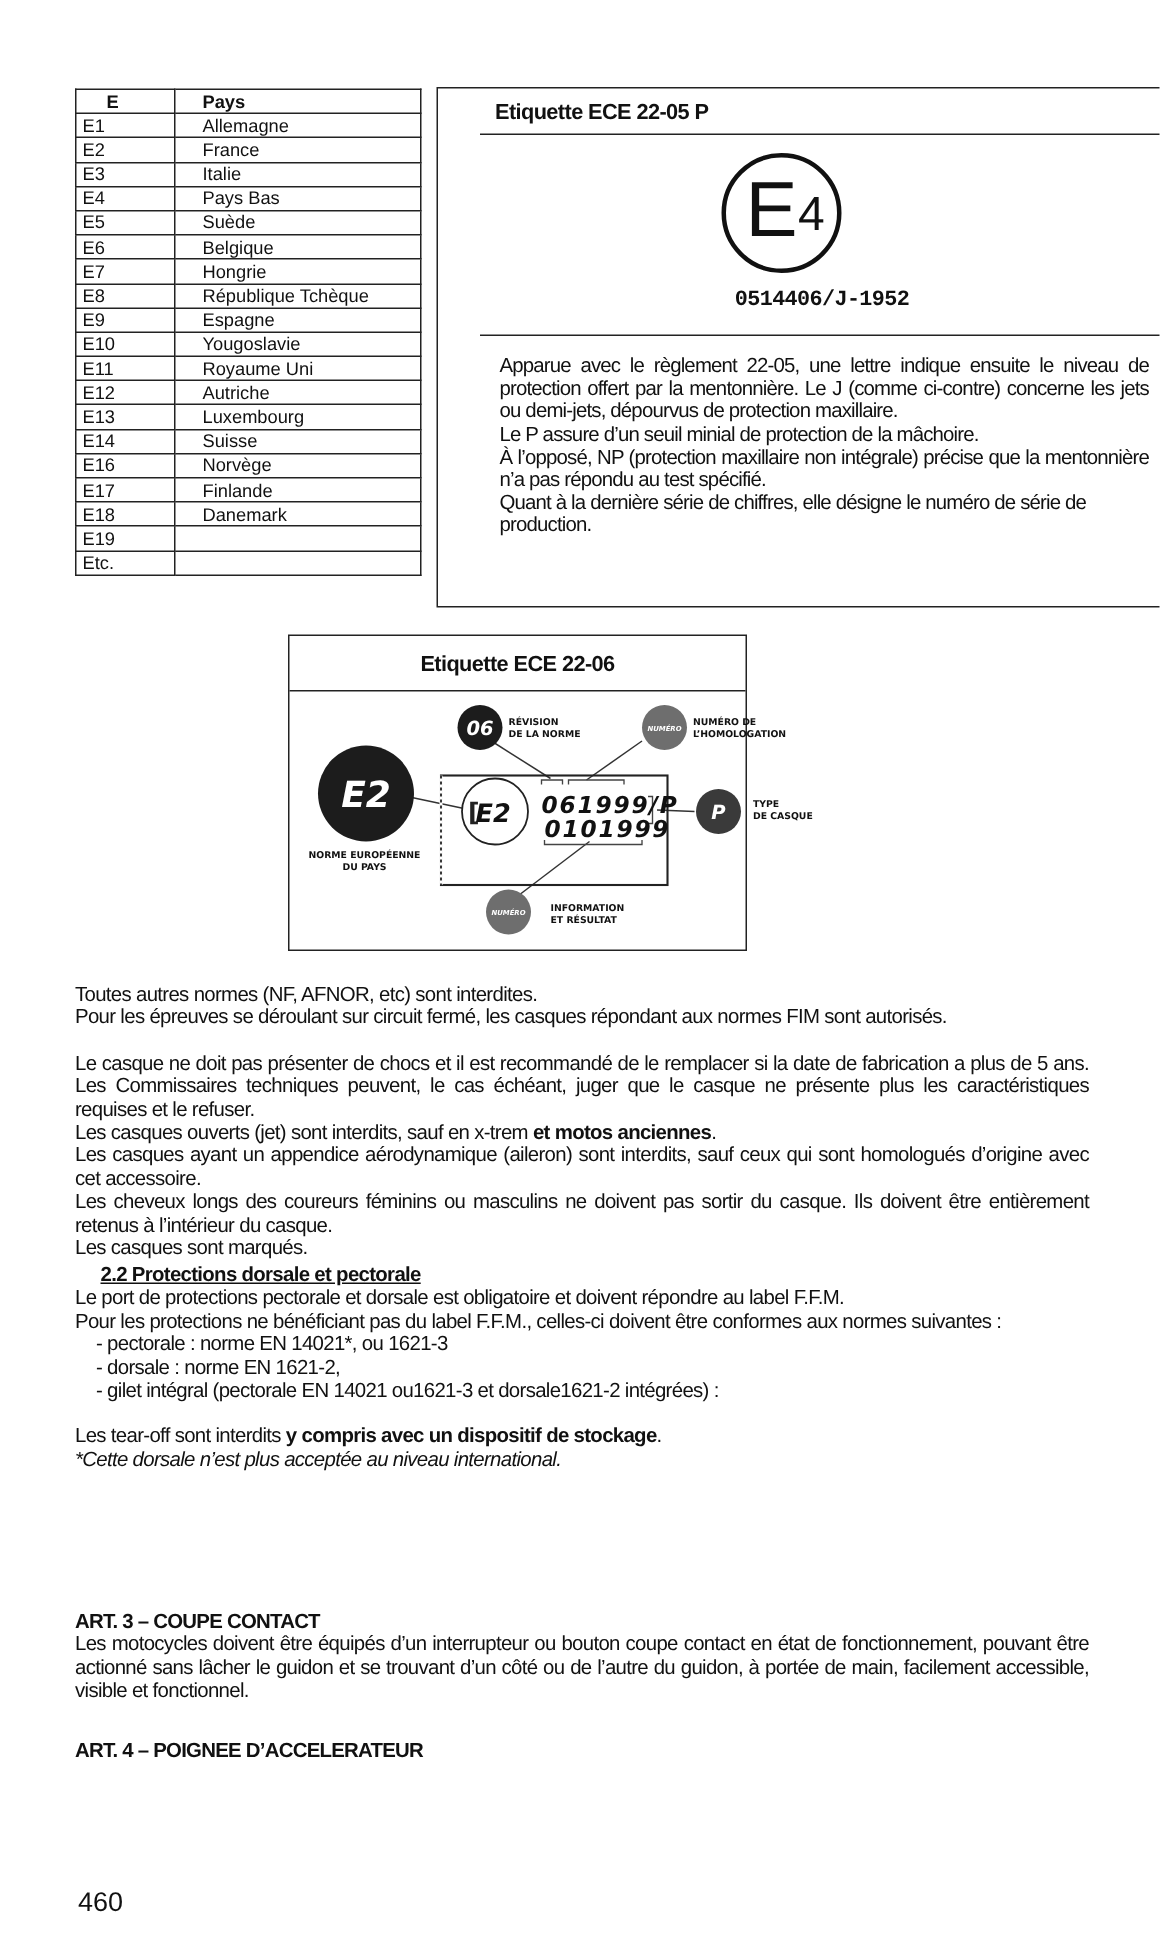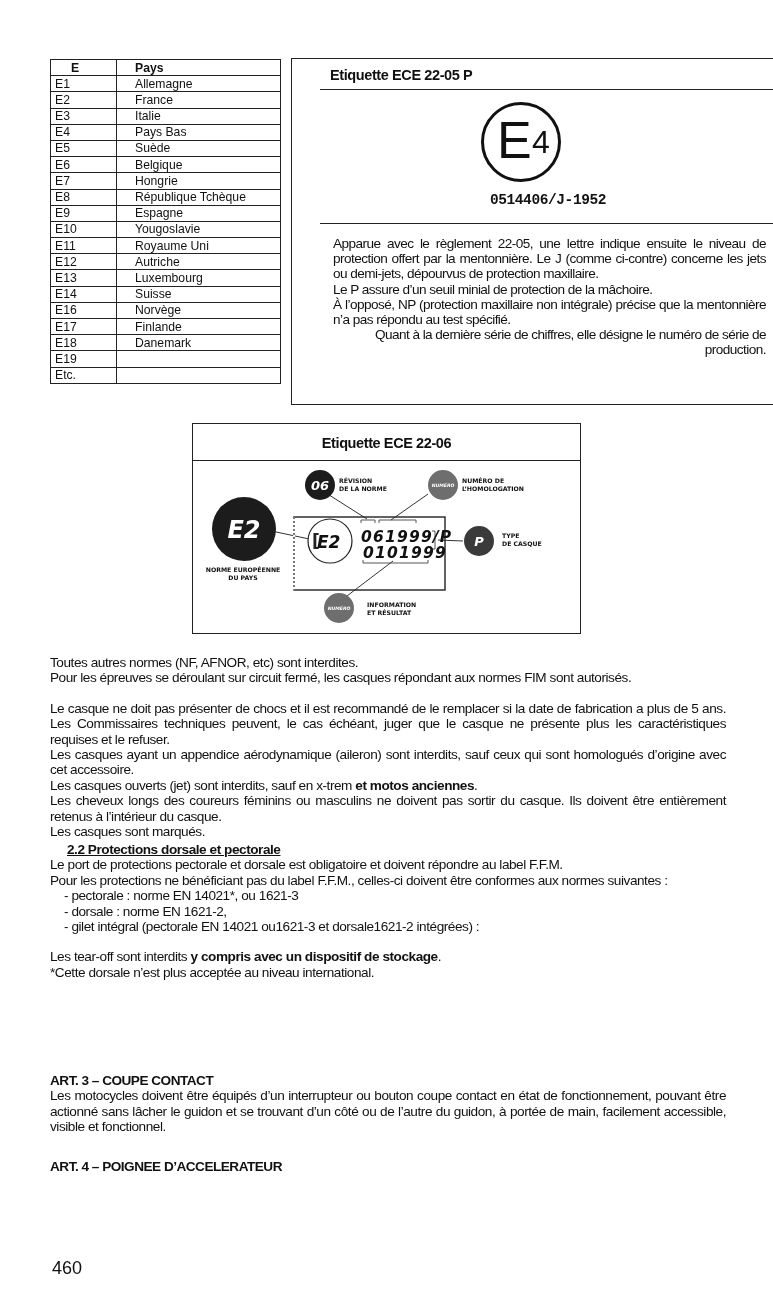--- a/index.html
+++ b/index.html
@@ -26,21 +26,21 @@
     border: 3px solid #111; border-radius: 50%; box-sizing: border-box; }
   #e4-letter { position: absolute; left: 13px; top: 5px; font-size: 52px; line-height: 60px; }
   #e4-number { position: absolute; left: 48px; top: 19px; font-size: 32px; line-height: 36px; }
   #ece2205-code { position: absolute; left: 0; right: 0; top: 102px; text-align: center;
     font-weight: bold; font-size: 14.5px; letter-spacing: -0.4px; font-family: Liberation Mono, monospace; }
   #ece2205 .body { padding: 12px 10px 0 13px; font-size: 13.6px; line-height: 15.2px;
     letter-spacing: -0.55px; text-align: justify; }
   #ece2205 .body p { margin: 0; }
 
   
-  #ece2206 { position: absolute; left: 192px; top: 423px; width: 389px; height: 211px;
+  #ece2206 { position: absolute; left: 192px; top: 423px; width: 306px; height: 211px;
     border: 1.5px solid #222; box-sizing: border-box; }
   #ece2206 .hdr { height: 37px; border-bottom: 1.5px solid #222; font-weight: bold;
     font-size: 14.5px; text-align: center; padding-top: 11px; box-sizing: border-box; letter-spacing: -0.4px; }
   #diagram { position: absolute; left: 0; top: 37px; width: 362px; height: 171px; }
 
   
   .txt { position: absolute; left: 50px; width: 676px; font-size: 13.6px; line-height: 15.4px;
     letter-spacing: -0.45px; text-align: justify; }
   .txt p { margin: 0; }
   .txt b { font-weight: bold; }
@@ -145,21 +145,21 @@
     <div id="e4-circle">
       <span id="e4-letter">E</span>
       <span id="e4-number">4</span>
     </div>
     <div id="ece2205-code">0514406/J-1952</div>
   </div>
   <div class="body">
     <p>Apparue avec le règlement 22-05, une lettre indique ensuite le niveau de protection offert par la mentonnière. Le J (comme ci-contre) concerne les jets ou demi-jets, dépourvus de protection maxillaire.</p>
     <p>Le P assure d’un seuil minial de protection de la mâchoire.</p>
     <p>À l’opposé, NP (protection maxillaire non intégrale) précise que la mentonnière n’a pas répondu au test spécifié.</p>
-    <p style="text-align:right">Quant à la dernière série de chiffres, elle désigne le numéro de série de production.</p>
+    <p style="text-align:left">Quant à la dernière série de chiffres, elle désigne le numéro de série de production.</p>
   </div>
 </div>
 
 <div id="ece2206">
   <div class="hdr">Etiquette ECE 22-06</div>
   <svg id="diagram" viewBox="0 0 362 171" font-family="DejaVu Sans, sans-serif">
 
     <g stroke="#333" stroke-width="1" fill="none">
       <line x1="50" y1="64" x2="121" y2="79"></line>
       <line x1="133" y1="32" x2="174" y2="58"></line>
@@ -210,40 +210,40 @@
     <text id="svg-info-1" x="174" y="146" font-size="6.2" font-weight="bold" fill="#111">INFORMATION</text>
     <text id="svg-info-2" x="174" y="154" font-size="6.2" font-weight="bold" fill="#111">ET RÉSULTAT</text>
   </svg>
 </div>
 
 <div class="txt narrow" style="top:655px;">
   <p>Toutes autres normes (NF, AFNOR, etc) sont interdites.</p>
   <p>Pour les épreuves se déroulant sur circuit fermé, les casques répondant aux normes FIM sont autorisés.</p>
   <p style="height:15px;"></p>
   <p>Le casque ne doit pas présenter de chocs et il est recommandé de le remplacer si la date de fabrication a plus de 5 ans. Les Commissaires techniques peuvent, le cas échéant, juger que le casque ne présente plus les caractéristiques requises et le refuser.</p>
-  <p>Les casques ayant un appendice aérodynamique (aileron) sont interdits, sauf ceux qui sont homologués d’origine avec cet accessoire.</p>
   <p>
     <span>Les casques ouverts (jet) sont interdits, sauf en x-trem </span><b>et motos anciennes</b><span>.</span>
   </p>
+  <p>Les casques ayant un appendice aérodynamique (aileron) sont interdits, sauf ceux qui sont homologués d’origine avec cet accessoire.</p>
   <p>Les cheveux longs des coureurs féminins ou masculins ne doivent pas sortir du casque. Ils doivent être entièrement retenus à l’intérieur du casque.</p>
   <p>Les casques sont marqués.</p>
 </div>
 
 <div class="txt narrow" style="top:842px;">
   <p class="heading-u" style="padding-left:17px;">2.2 Protections dorsale et pectorale</p>
   <p>Le port de protections pectorale et dorsale est obligatoire et doivent répondre au label F.F.M.</p>
   <p>Pour les protections ne bénéficiant pas du label F.F.M., celles-ci doivent être conformes aux normes suivantes :</p>
   <p class="indent">- pectorale : norme EN 14021*, ou 1621-3</p>
   <p class="indent">- dorsale : norme EN 1621-2,</p>
   <p class="indent">- gilet intégral (pectorale EN 14021 ou1621-3 et dorsale1621-2 intégrées) :</p>
   <p style="height:15px;"></p>
   <p>
     <span>Les tear-off sont interdits </span><b>y compris avec un dispositif de stockage</b><span>.</span>
   </p>
-  <p style="">*Cette dorsale n’est plus acceptée au niveau international.</p>
+  <p style="font-style:italic;">*Cette dorsale n’est plus acceptée au niveau international.</p>
 </div>
 
 <div class="txt narrow" style="top:1073px;">
   <p class="art-title">ART. 3 – COUPE CONTACT</p>
   <p>Les motocycles doivent être équipés d’un interrupteur ou bouton coupe contact en état de fonctionnement, pouvant être actionné sans lâcher le guidon et se trouvant d’un côté ou de l’autre du guidon, à portée de main, facilement accessible, visible et fonctionnel.</p>
 </div>
 
 <div class="txt narrow" style="top:1159px;">
   <p class="art-title">ART. 4 – POIGNEE D’ACCELERATEUR</p>
 </div>

